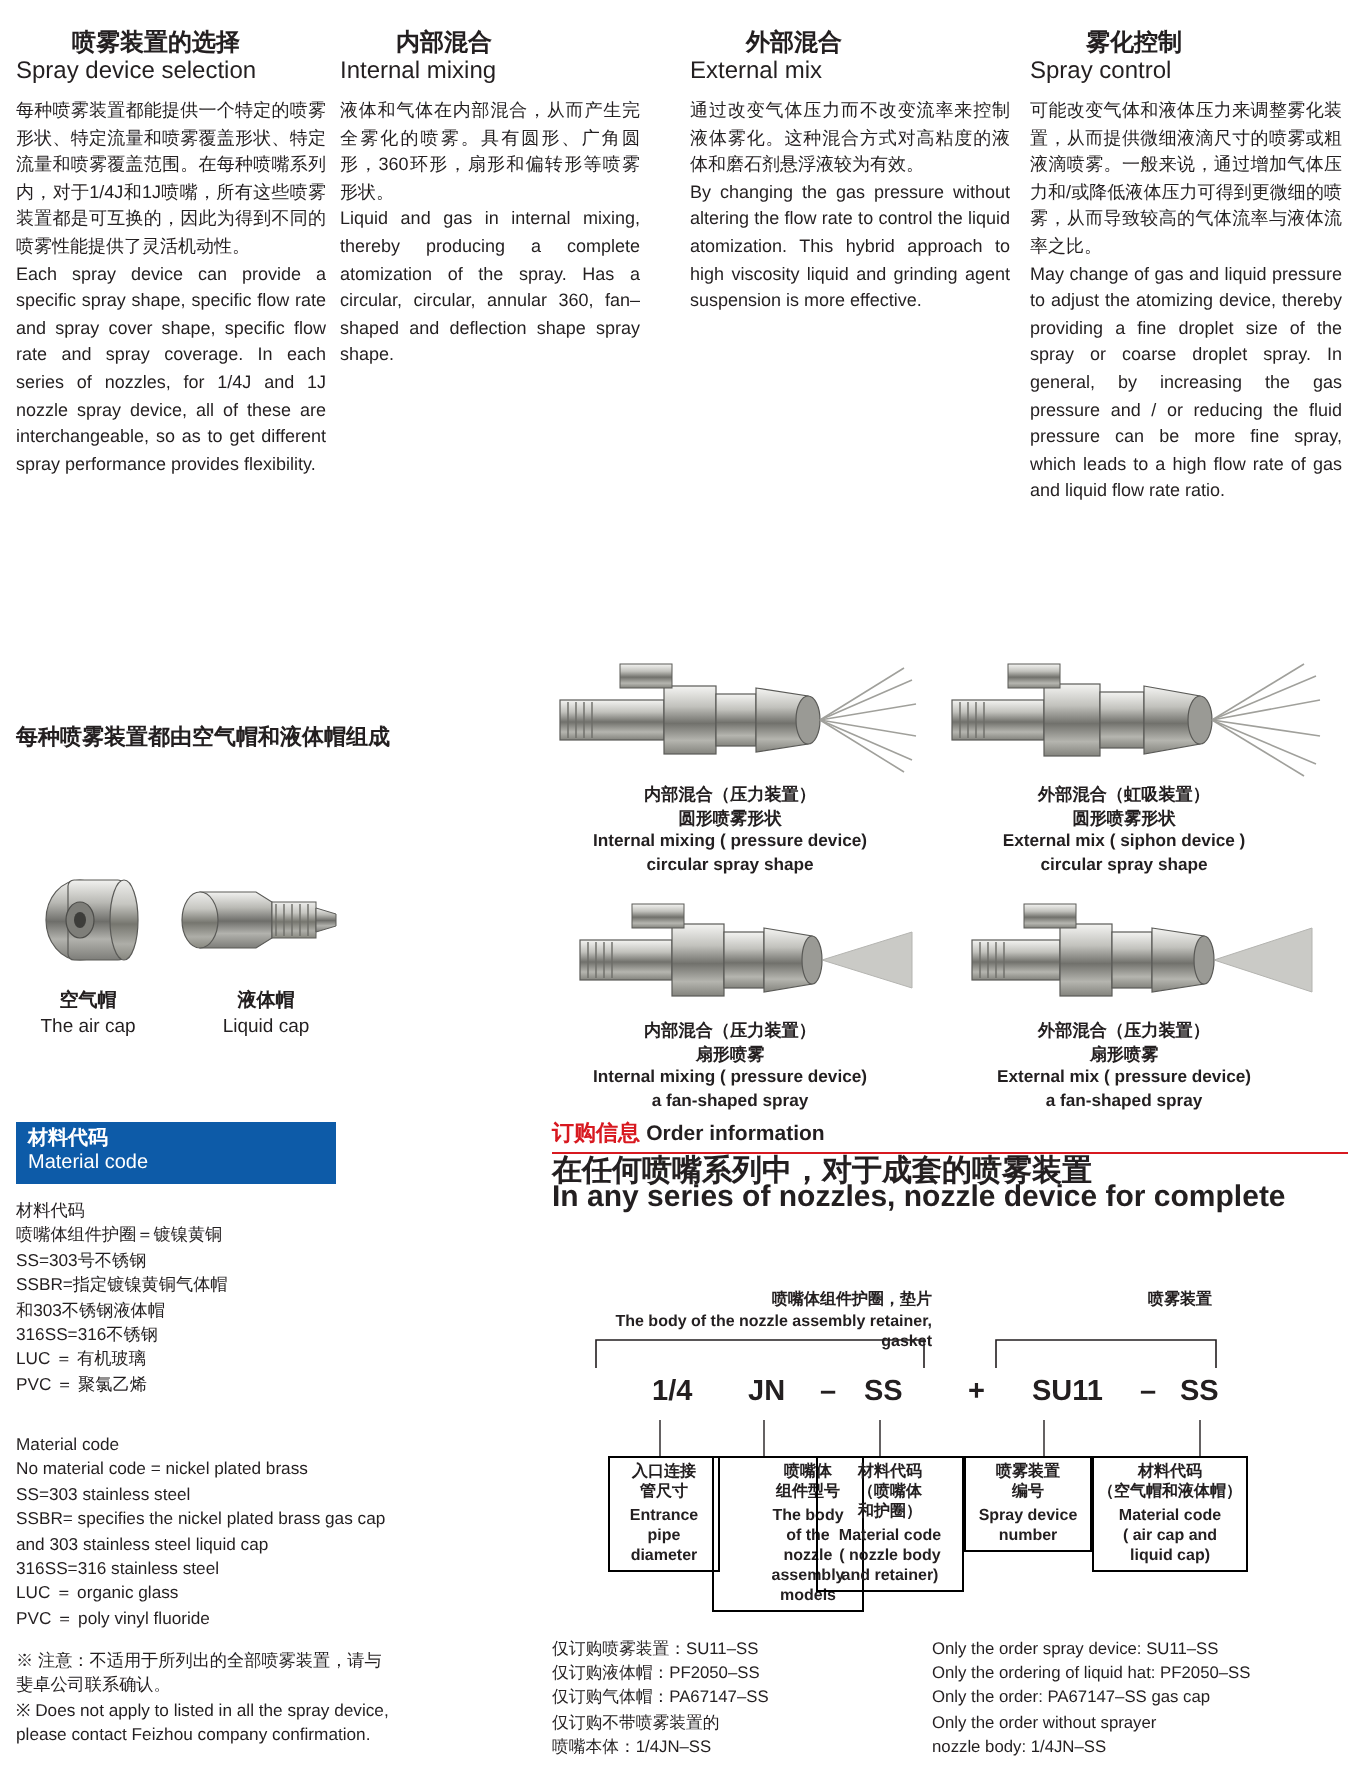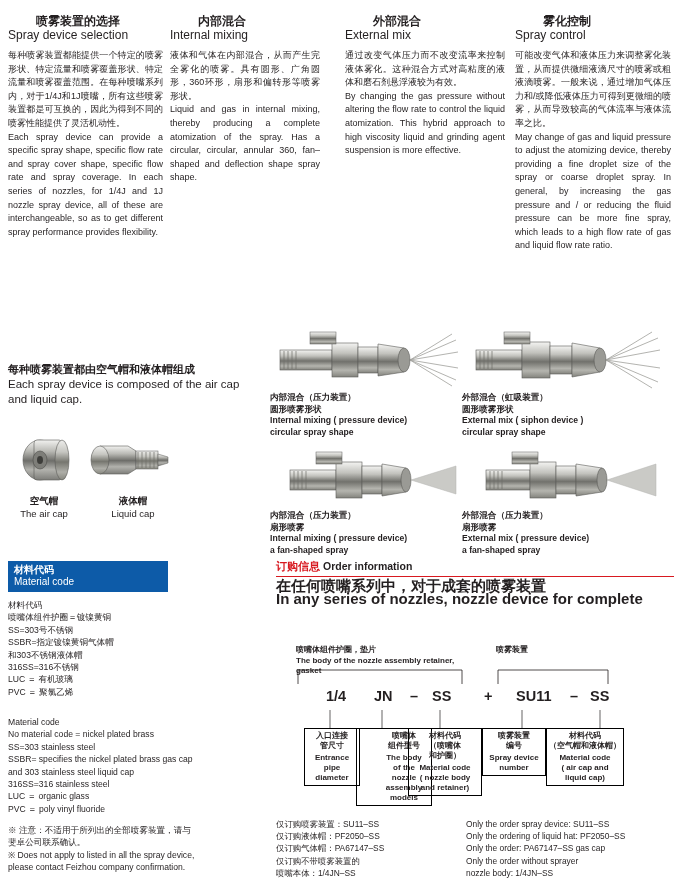--- a/index.html
+++ b/index.html
@@ -27,21 +27,21 @@
   #midleft{left:8px;top:362px;width:250px;}
   #midleft .t-cn{font-size:11px;font-weight:bold;line-height:15px;}
   #midleft .t-en{font-size:11.5px;line-height:15px;}
 
   
   .capwrap{position:absolute;left:8px;top:424px;width:180px;height:95px;}
   .cap-label{position:absolute;text-align:center;font-size:9.5px;line-height:13px;}
   .cap-label .cn{font-weight:bold;}
 
   
-  .fig{position:absolute;}
+  .fig{position:absolute;text-align:center;}
   .fig .cap-cn{font-size:8.6px;font-weight:bold;line-height:11.5px;color:#231f20;}
   .fig .cap-en{font-size:8.6px;font-weight:bold;line-height:11.5px;color:#231f20;}
 
   
   #matbox{position:absolute;left:8px;top:561px;width:160px;}
   .bluebar{background:#0d5ba8;color:#ffffff;padding:3px 6px 4px 6px;}
   .bluebar .cn{font-size:10px;font-weight:bold;line-height:12px;}
   .bluebar .en{font-size:10px;line-height:12px;}
   #matbox .list{margin-top:7px;font-size:8.6px;line-height:12.4px;}
   #matlist2{position:absolute;left:8px;top:716px;width:330px;font-size:8.6px;line-height:12.4px;}
@@ -50,21 +50,21 @@
   
   #orderinfo{position:absolute;left:276px;top:559px;width:400px;}
   .order-title{font-size:11px;font-weight:bold;color:#d81920;}
   .order-title .en{color:#231f20;font-weight:bold;font-size:10.5px;}
   .order-sub{margin-top:6px;font-size:15px;font-weight:bold;line-height:12.6px;color:#231f20;}
 
   .codeline{position:absolute;left:298px;top:688px;width:370px;height:24px;}
   .code-el{position:absolute;font-size:14.5px;font-weight:bold;color:#231f20;}
 
   .boxlab{position:absolute;border:1px solid #000000;font-size:8px;font-weight:bold;line-height:10px;text-align:center;padding:2px 2px;color:#231f20;}
-  .undertxt{position:absolute;font-size:8px;font-weight:bold;line-height:10.5px;text-align:left;color:#231f20;}
+  .undertxt{position:absolute;font-size:8px;font-weight:bold;line-height:10.5px;text-align:right;color:#231f20;}
 
   #orderlist{position:absolute;left:276px;top:818px;width:180px;font-size:8.4px;line-height:12.2px;}
   #orderlist-en{position:absolute;left:466px;top:818px;width:210px;font-size:8.4px;line-height:12.2px;}
 
   .redline{position:absolute;background:#d81920;height:1px;}
   svg{display:block;}
 </style>
 </head>
 <body>
 
@@ -91,21 +91,20 @@
 
 <div class="col" id="c4">
   <div class="h-cn">雾化控制</div>
   <div class="h-en">Spray control</div>
   <div class="p-cn">可能改变气体和液体压力来调整雾化装置，从而提供微细液滴尺寸的喷雾或粗液滴喷雾。一般来说，通过增加气体压力和/或降低液体压力可得到更微细的喷雾，从而导致较高的气体流率与液体流率之比。</div>
   <div class="p-en">May change of gas and liquid pressure to adjust the atomizing device, thereby providing a fine droplet size of the spray or coarse droplet spray. In general, by increasing the gas pressure and / or reducing the fluid pressure can be more fine spray, which leads to a high flow rate of gas and liquid flow rate ratio.</div>
 </div>
 
 <div class="col" id="midleft">
   <div class="t-cn">每种喷雾装置都由空气帽和液体帽组成</div>
-  <div class="t-en">Each spray device is composed of the air cap and liquid cap.</div>
 </div>
 
 <div class="capwrap">
   <svg width="180" height="70" viewBox="0 0 180 70">
     <defs>
       <linearGradient id="mg" x1="0" y1="0" x2="0" y2="1">
         <stop offset="0%" stop-color="#f2f2f0"></stop>
         <stop offset="28%" stop-color="#b9b9b4"></stop>
         <stop offset="52%" stop-color="#6e6e6a"></stop>
         <stop offset="74%" stop-color="#b2b2ad"></stop>

